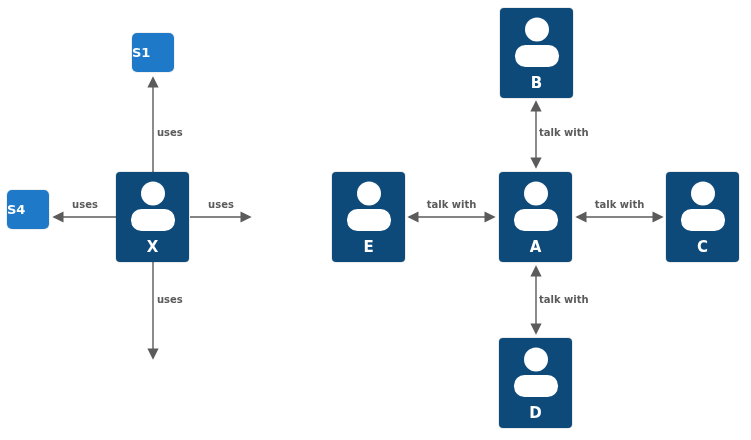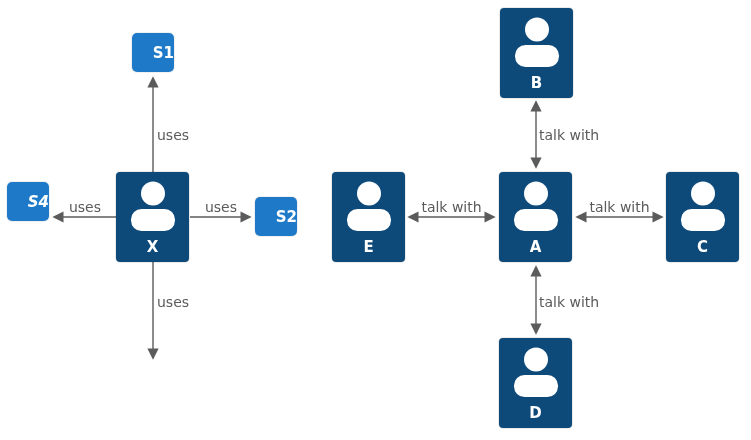--- a/index.html
+++ b/index.html
@@ -47,30 +47,30 @@
   }
   .service-node {
     position: absolute;
     width: 42px;
     height: 39px;
     background: #1e7ac8;
     border-radius: 5px;
     box-shadow: 0 0 0 1px rgba(0,0,0,0.06);
     display: flex;
     align-items: center;
-    justify-content: flex-end;
+    justify-content: flex-start;
     color: #ffffff;
-    font-size: 15px;
+    font-size: 13px;
     font-weight: bold;
     box-sizing: border-box;
   }
   .edge-label {
     position: absolute;
-    font-size: 14px;
-    font-weight: normal;
+    font-size: 10px;
+    font-weight: bold;
     color: #5b5b5b;
     white-space: nowrap;
     line-height: 1;
   }
   .edge-label.centered {
     text-align: center;
   }
 </style>
 </head>
 <body>
@@ -100,24 +100,21 @@
   <span class="edge-label centered" style="left:54px; top:200px; width:62px;">uses</span>
   <span class="edge-label" style="left:157px; top:295px;">uses</span>
   <span class="edge-label" style="left:539px; top:128px;">talk with</span>
   <span class="edge-label centered" style="left:408px; top:200px; width:87px;">talk with</span>
   <span class="edge-label centered" style="left:576px; top:200px; width:87px;">talk with</span>
   <span class="edge-label" style="left:539px; top:295px;">talk with</span>
 
   <div class="service-node" style="left:132px; top:33px;">
     <span>S1</span>
   </div>
-  <div class="service-node" style="left:255px; top:197px;">
-    <span>S2</span>
-  </div>
-  <div class="service-node" style="left:7px; top:182px;font-style:italic;">
+  <div class="service-node" style="left:7px; top:190px;">
     <span>S4</span>
   </div>
 
   <div class="person-node" style="left:116px; top:172px;">
     <svg class="glyph" width="46" height="50" viewBox="0 0 46 50" xmlns="http://www.w3.org/2000/svg">
       <circle cx="23" cy="12.5" r="12" fill="#ffffff"></circle>
       <rect x="1" y="28" width="44" height="22" rx="10.5" fill="#ffffff"></rect>
     </svg>
     <span class="nlabel">X</span>
   </div>

